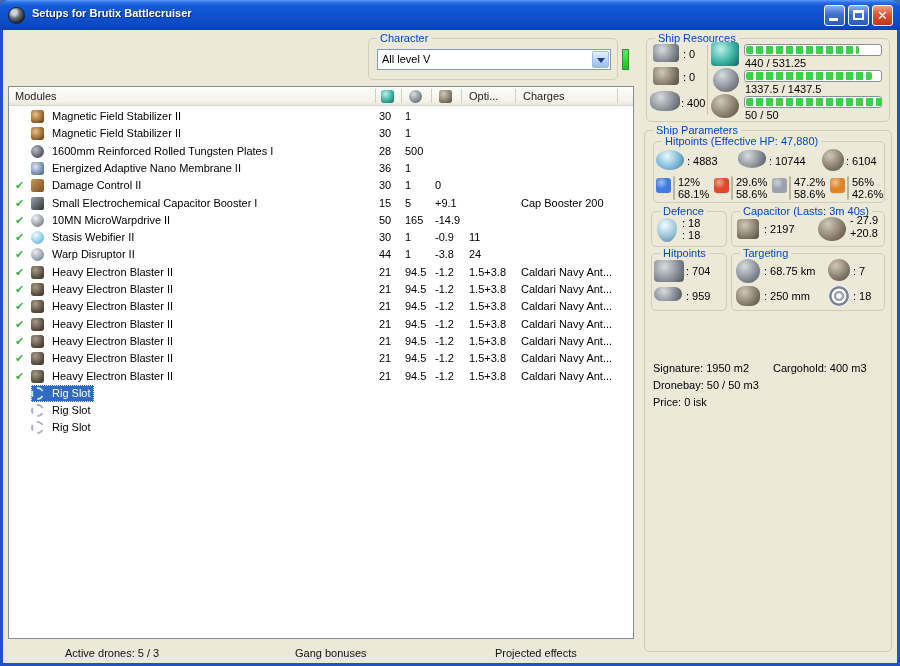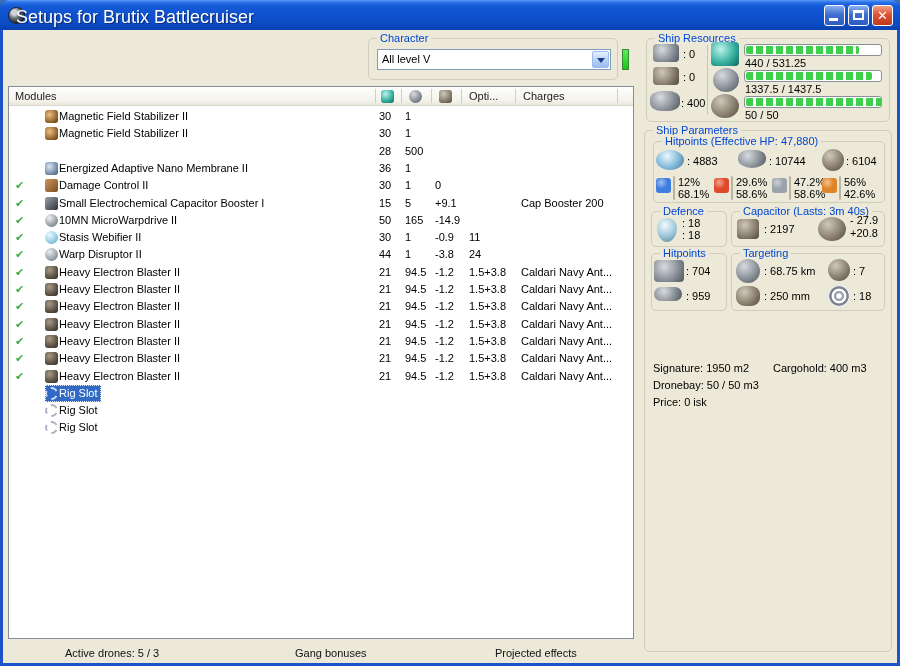--- a/index.html
+++ b/index.html
@@ -3,21 +3,21 @@
 <meta charset="utf-8">
 <style>
   html,body{margin:0;padding:0;background:#3a6ea5;}
   *{box-sizing:border-box;}
   body{font-family:"Liberation Sans","DejaVu Sans",sans-serif;}
   .window{position:relative;width:900px;height:666px;background:#1d53c8;border-radius:8px 8px 0 0;overflow:hidden;}
   .titlebar{position:absolute;left:0;top:0;width:900px;height:30px;border-radius:8px 8px 0 0;
     background:linear-gradient(180deg,#5c9cf5 0%,#2a71e8 8%,#1459d6 20%,#0f52d0 50%,#0a49c0 85%,#0a3fae 100%);}
   .app-icon{position:absolute;left:8px;top:7px;width:17px;height:17px;border-radius:50%;
     background:radial-gradient(circle at 35% 30%,#cfd4da 0 18%,#6a7078 40%,#23262b 75%);border:1px solid #1a1d22;}
-  .title-text{position:absolute;left:16px;top:7px;color:#fff;font-size:18px;font-weight:normal;text-shadow:1px 1px 1px #0a2a7a;white-space:nowrap;}
+  .title-text{position:absolute;left:32px;top:7px;color:#fff;font-size:11px;font-weight:bold;text-shadow:1px 1px 1px #0a2a7a;white-space:nowrap;}
   .tb-btn{position:absolute;top:5px;width:21px;height:21px;border:1px solid #fff;border-radius:3px;color:#fff;text-align:center;}
   .tb-min,.tb-max{background:linear-gradient(180deg,#8ab0f2,#3e6fd0 45%,#2c5cc0);}
   .tb-min{left:824px;}
   .tb-min .glyph{position:absolute;left:4px;bottom:4px;width:9px;height:3px;background:#fff;}
   .tb-max{left:848px;}
   .tb-max .glyph{position:absolute;left:4px;top:4px;width:11px;height:10px;border:2px solid #fff;border-top-width:3px;}
   .tb-close{left:872px;background:linear-gradient(180deg,#f0a088,#dd5436 45%,#bb3a1c);font-family:"DejaVu Sans",sans-serif;font-size:13px;font-weight:bold;line-height:19px;}
   .client{position:absolute;left:3px;top:30px;width:894px;height:633px;background:#ece9d8;font-size:11px;color:#000;}
   .gb{position:absolute;border:1px solid #d0cdba;border-radius:5px;}
   .gbl{position:absolute;top:-7px;left:8px;background:#ece9d8;padding:0 3px;font-size:11px;line-height:13px;color:#0046d5;white-space:nowrap;}
@@ -36,21 +36,21 @@
   
   .listpanel{position:absolute;background:#fff;border:1px solid #828f9b;}
   .listheader{position:absolute;left:0;top:0;right:0;height:19px;
     background:linear-gradient(180deg,#fdfdfb,#f4f3ec 75%,#e9e7dc);border-bottom:1px solid #d9d7c9;}
   .lh-title{position:absolute;left:6px;top:3px;color:#222;}
   .lh-sep{position:absolute;top:2px;width:1px;height:14px;background:#d0cec0;}
   .lh-ico{position:absolute;top:3px;width:13px;height:13px;border-radius:3px;}
   .lh-txt{position:absolute;top:3px;color:#222;white-space:nowrap;}
   .mod-row{position:absolute;left:0;right:1px;height:17px;line-height:17px;font-size:11px;white-space:nowrap;}
   .check{position:absolute;left:6px;top:0;color:#3cb043;font-family:"DejaVu Sans",sans-serif;font-size:11px;}
-  .hl{position:absolute;left:36px;top:0;height:17px;display:flex;align-items:center;gap:1px;padding:0 3px 0 0;}
+  .hl{position:absolute;left:22px;top:0;height:17px;display:flex;align-items:center;gap:8px;padding:0 3px 0 0;}
   .hl.selected{background:#316ac5;color:#fff;outline:1px dotted #dfe6f8;outline-offset:-1px;}
   .micon{width:13px;height:13px;flex:0 0 13px;display:inline-block;}
   .mname{display:inline-block;max-width:310px;overflow:hidden;text-overflow:ellipsis;}
   .mval{position:absolute;top:0;}
   .i-magnetic-field-stabilizer{background:radial-gradient(circle at 35% 35%,#ecc084,#8a5a22 70%,#57350f);border-radius:3px;}
   .i-armor-plate{background:radial-gradient(circle at 35% 35%,#b9bdc3,#5a5e66 65%,#33363c);border-radius:50%;}
   .i-energized-membrane{background:radial-gradient(circle at 35% 35%,#dde7f3,#7088a8 65%,#3f4f67);border-radius:3px;}
   .i-damage-control{background:linear-gradient(135deg,#cf965c,#7a4e20);border-radius:2px;}
   .i-cap-booster{background:linear-gradient(135deg,#9aa2aa,#2e3238);border-radius:2px;}
   .i-microwarpdrive{background:radial-gradient(circle at 35% 30%,#f2f2f2,#949ca4 60%,#596169);border-radius:50%;}
@@ -133,20 +133,24 @@
           </div>
           <div class="mod-row" style="top: 38.3px;">
             <span class="hl">
               <span class="micon i-magnetic-field-stabilizer"></span>
               <span class="mname">Magnetic Field Stabilizer II</span>
             </span>
             <span class="mval" style="left: 370px;">30</span>
             <span class="mval" style="left: 396px;">1</span>
           </div>
           <div class="mod-row" style="top: 55.6px;">
+            <span class="hl">
+              <span class="micon i-armor-plate"></span>
+              <span class="mname">1600mm Reinforced Rolled Tungsten Plates I</span>
+            </span>
             <span class="mval" style="left: 370px;">28</span>
             <span class="mval" style="left: 396px;">500</span>
           </div>
           <div class="mod-row" style="top: 72.9px;">
             <span class="hl">
               <span class="micon i-energized-membrane"></span>
               <span class="mname">Energized Adaptive Nano Membrane II</span>
             </span>
             <span class="mval" style="left: 370px;">36</span>
             <span class="mval" style="left: 396px;">1</span>
@@ -358,21 +362,21 @@
             </span><span class="resist" style="left: 60px;">
               <span class="resist-icon" style="background: radial-gradient(circle at 35% 30%, rgba(255, 255, 255, 0.5), rgba(0, 0, 0, 0) 45%) rgb(224, 74, 42);"></span>
               <span class="resist-bar"></span>
               <span class="resist-v" style="top: 0px;">29.6%</span>
               <span class="resist-v" style="top: 12px;">58.6%</span>
             </span><span class="resist" style="left: 118px;">
               <span class="resist-icon" style="background: radial-gradient(circle at 35% 30%, rgba(255, 255, 255, 0.5), rgba(0, 0, 0, 0) 45%) rgb(154, 162, 172);"></span>
               <span class="resist-bar"></span>
               <span class="resist-v" style="top: 0px;">47.2%</span>
               <span class="resist-v" style="top: 12px;">58.6%</span>
-            </span><span class="resist" style="left: 168px; text-decoration: underline;">
+            </span><span class="resist" style="left: 176px; text-decoration: underline;">
               <span class="resist-icon" style="background: radial-gradient(circle at 35% 30%, rgba(255, 255, 255, 0.5), rgba(0, 0, 0, 0) 45%) rgb(224, 132, 40);"></span>
               <span class="resist-bar"></span>
               <span class="resist-v" style="top: 0px;">56%</span>
               <span class="resist-v" style="top: 12px;">42.6%</span>
             </span></span>
       </div>
 
       <div class="gb" style="left:6px;top:80px;width:76px;height:36px;">
         <span class="gbl">Defence</span>
         <span class="blob" style="left:5px;top:6px;width:20px;height:24px;border-radius:50% 50% 50% 50% / 40% 40% 60% 60%;background:radial-gradient(circle at 40% 30%,#f2fbff,#9ac4d8 55%,#5a8298);"></span>

